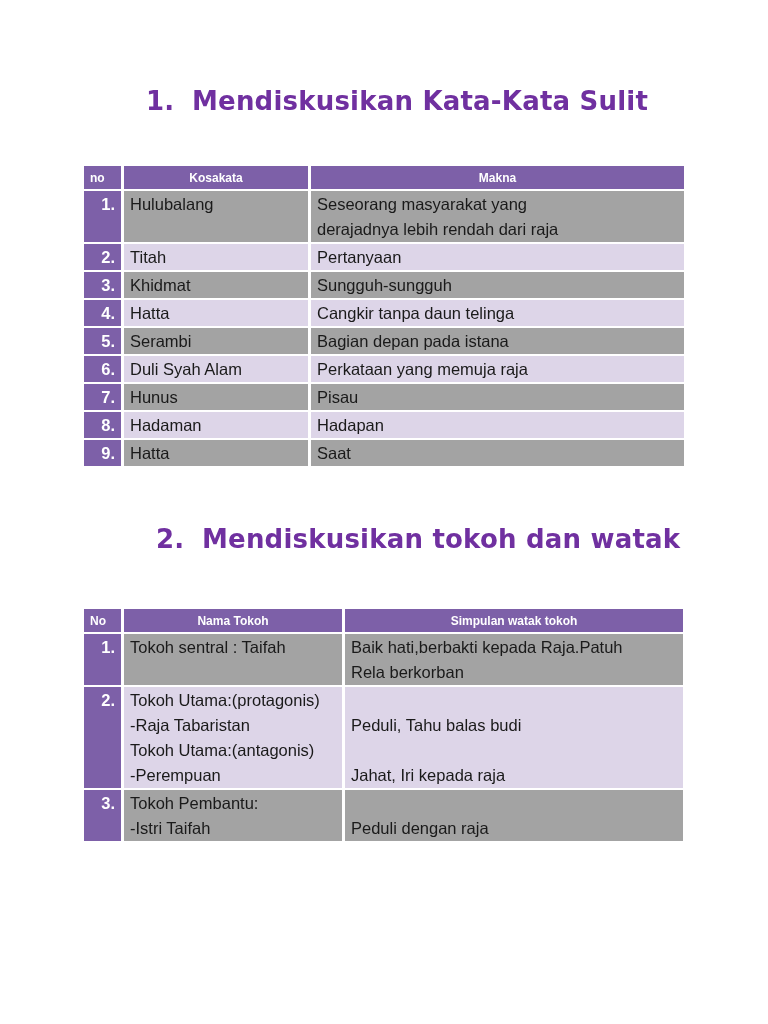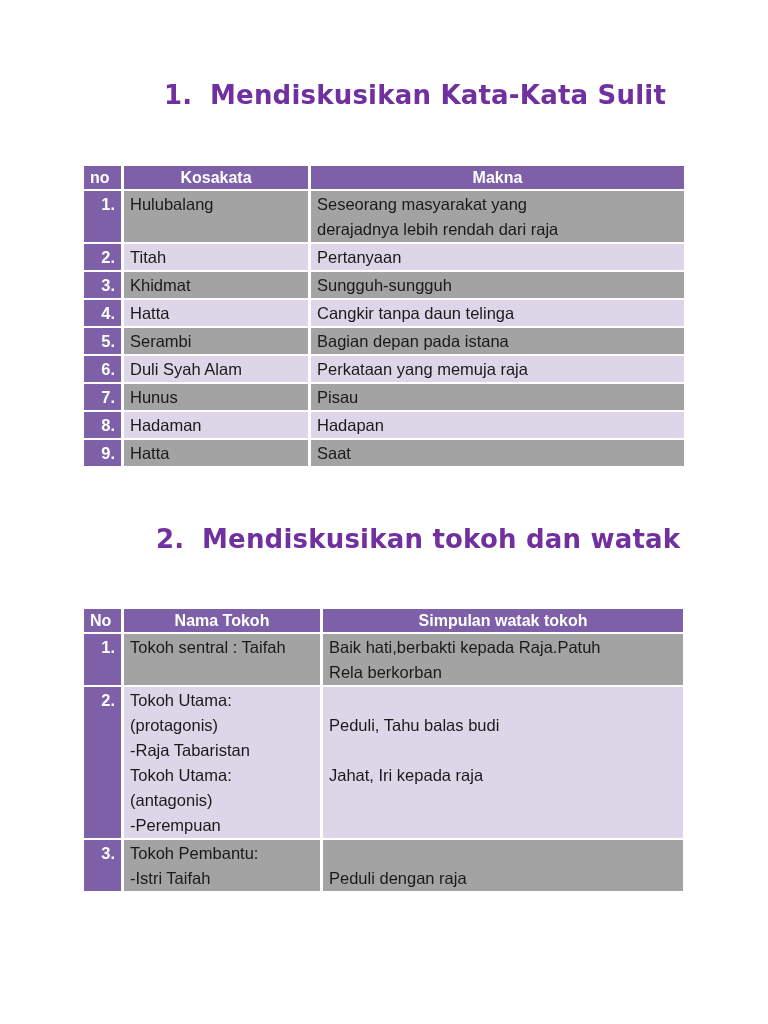--- a/index.html
+++ b/index.html
@@ -1,26 +1,26 @@
 <!DOCTYPE html>
 <html><head>
 <meta charset="utf-8">
 <style>
   html, body { margin: 0; padding: 0; background: #ffffff; }
   body { width: 768px; height: 1024px; position: relative; overflow: hidden; font-family: "DejaVu Sans", "Liberation Sans", sans-serif; color: #1a1a1a; }
   .heading { position: absolute; color: #7030a0; font-family: "DejaVu Sans", sans-serif; font-weight: bold; font-size: 26px; letter-spacing: 0.2px; }
   .heading .num { display: inline-block; width: 46px; }
-  #h1 { left: 146px; top: 80px; margin-left: 18px; }
+  #h1 { left: 146px; top: 86px; }
   #h2 { left: 156px; top: 520px; line-height: 38px; }
   #h2 .line2 { display: block; padding-left: 121px; }
 
   table { position: absolute; border-collapse: separate; border-spacing: 3px 2px; font-family: "Liberation Sans", sans-serif; font-size: 16.5px; }
   #t1 { left: 81px; top: 164px; width: 606px; }
   #t2 { left: 81px; top: 607px; width: 605px; }
-  th { background: #7d60a8; color: #ffffff; font-weight: bold; text-align: center; height: 23px; padding: 0; font-size: 16px; }
+  th { background: #7d60a8; color: #ffffff; font-weight: bold; text-align: center; height: 23px; padding: 0; font-size: 12px; }
   th.no { text-align: left; padding-left: 6px; }
   td { padding: 1px 6px 0 6px; vertical-align: top; line-height: 25px; }
   td.no { background: #7d60a8; color: #ffffff; font-weight: bold; text-align: right; padding-right: 6px; width: 25px; }
   tr.odd td.c { background: #a3a3a3; }
   tr.even td.c { background: #ddd5e8; }
   td .line { display: block; }
   td .spacer { display: block; height: 25px; }
 </style>
 </head>
 <body>
@@ -90,21 +90,21 @@
 </table>
 
 <div class="heading" id="h2">
   <span class="num">2.</span><span>Mendiskusikan tokoh dan watak</span>
 </div>
 
 <table id="t2">
   <thead>
     <tr>
       <th class="no" style="width:25px">No</th>
-      <th style="width:196px">Nama Tokoh</th>
+      <th style="width:218px">Nama Tokoh</th>
       <th>Simpulan watak tokoh</th>
     </tr>
   </thead>
   <tbody>
     <tr class="odd">
       <td class="no">1.</td>
       <td class="c">
         <span class="line">Tokoh sentral : Taifah</span>
       </td>
       <td class="c">

